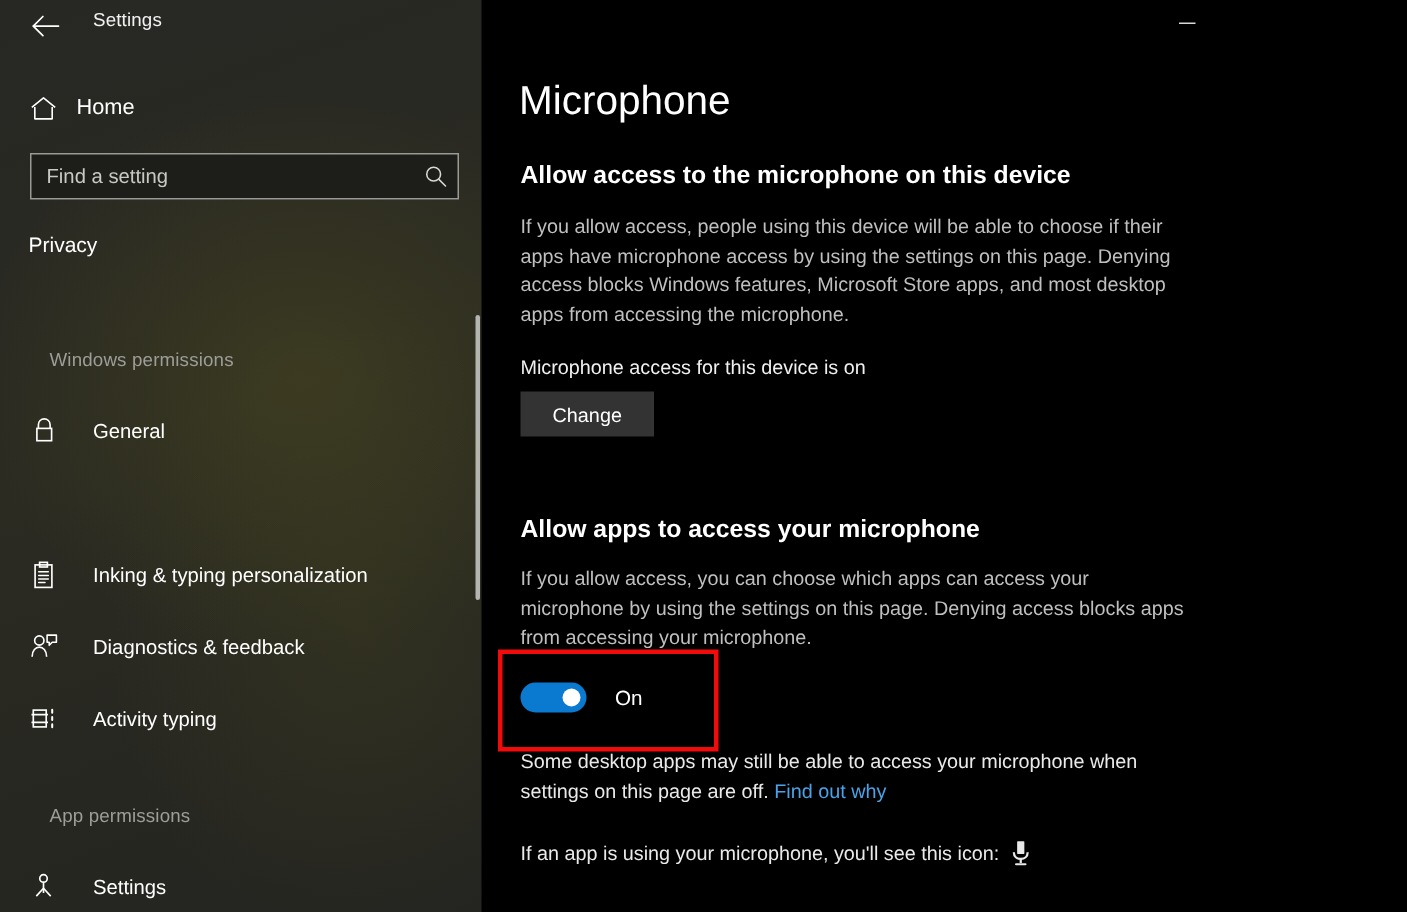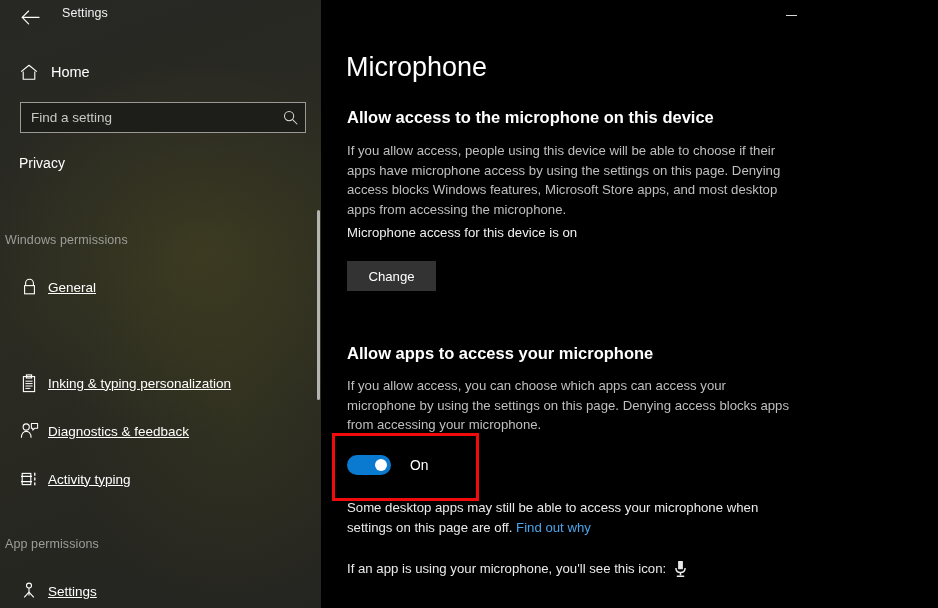--- a/index.html
+++ b/index.html
@@ -55,28 +55,28 @@
   }
   .search-placeholder {
     flex:1; font-size:13.5px; color:#c8c8c4; padding-left:10px;
     white-space:nowrap; overflow:hidden;
   }
   .search-icon { width:30px; display:flex; align-items:center; justify-content:center; color:#d8d8d4; }
 
   .privacy-title { position:absolute; left:19px; top:155px; font-size:14px; font-weight:normal; color:#fff; }
 
   .group-header {
-    position:absolute; left:5px; font-size:12.5px; color:#9d9d99; letter-spacing:.1px;
+    position:absolute; left:33px; font-size:12.5px; color:#9d9d99; letter-spacing:.1px;
   }
   .nav-item {
     position:absolute; left:12px; width:300px; height:34px;
     display:flex; align-items:center; cursor:default;
   }
   .nav-icon { width:34px; display:flex; align-items:center; justify-content:center; color:#fff; flex:none; }
-  .nav-label { font-size:13.5px; color:#fff; margin-left:2px; white-space:nowrap;text-decoration:underline; }
+  .nav-label { font-size:13.5px; color:#fff; margin-left:16px; white-space:nowrap; }
 
   .scrollbar-track { position:absolute; left:314px; top:32px; width:8px; height:576px; }
   .scrollbar-thumb {
     position:absolute; left:3px; top:178px; width:2.5px; height:190px;
     background:#b4b4b0; border-radius:2px;
   }
 
   .sidebar-divider { position:absolute; left:321px; top:0; width:1px; height:608px; background:#000; }
 
   
@@ -243,21 +243,21 @@
 <div class="main">
 
   <div class="win-min">
     <span class="bar"></span>
   </div>
 
   <div class="page-title">Microphone</div>
 
   <div class="section-heading" style="top:108px">Allow access to the microphone on this device</div>
   <div class="body-text" style="top:141px">If you allow access, people using this device will be able to choose if their apps have microphone access by using the settings on this page. Denying access blocks Windows features, Microsoft Store apps, and most desktop apps from accessing the microphone.</div>
-  <div class="status-text" style="top:225px">Microphone access for this device is on</div>
+  <div class="status-text" style="top:237px">Microphone access for this device is on</div>
   <button class="change-btn">Change</button>
 
   <div class="section-heading" style="top:344px">Allow apps to access your microphone</div>
   <div class="body-text" style="top:376px">If you allow access, you can choose which apps can access your microphone by using the settings on this page. Denying access blocks apps from accessing your microphone.</div>
 
   <div class="toggle-row">
     <span class="toggle">
       <span class="knob"></span>
     </span>
     <span class="toggle-label">On</span>

